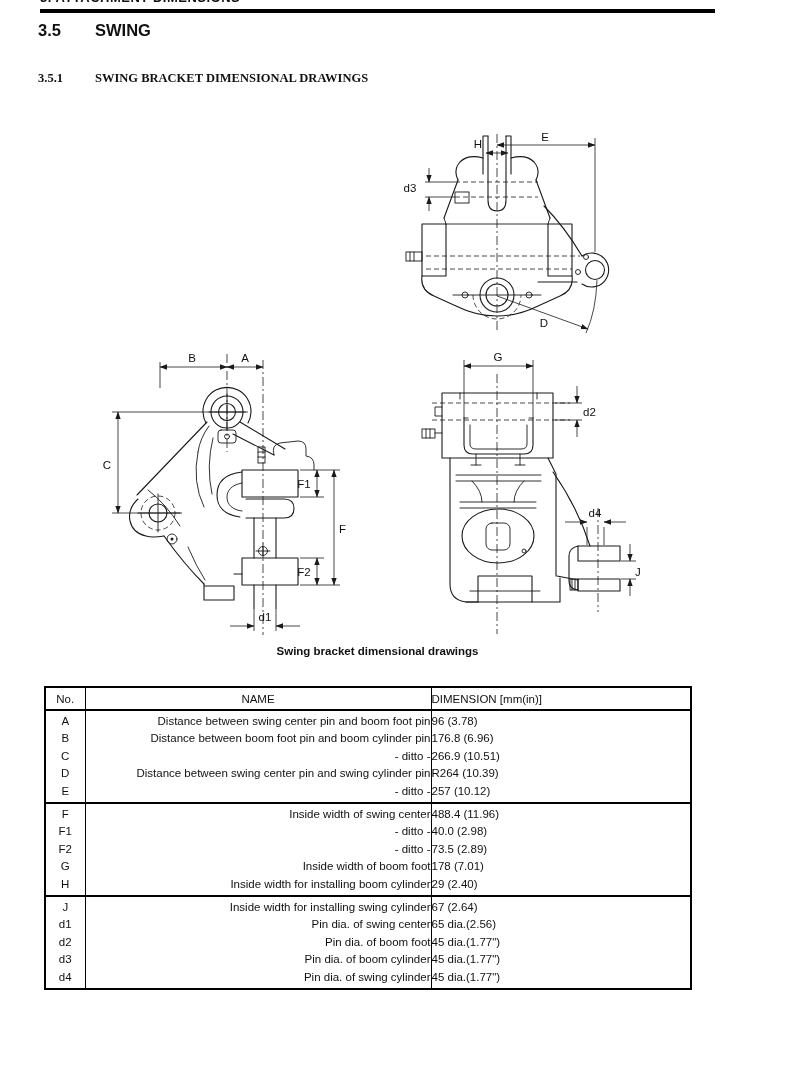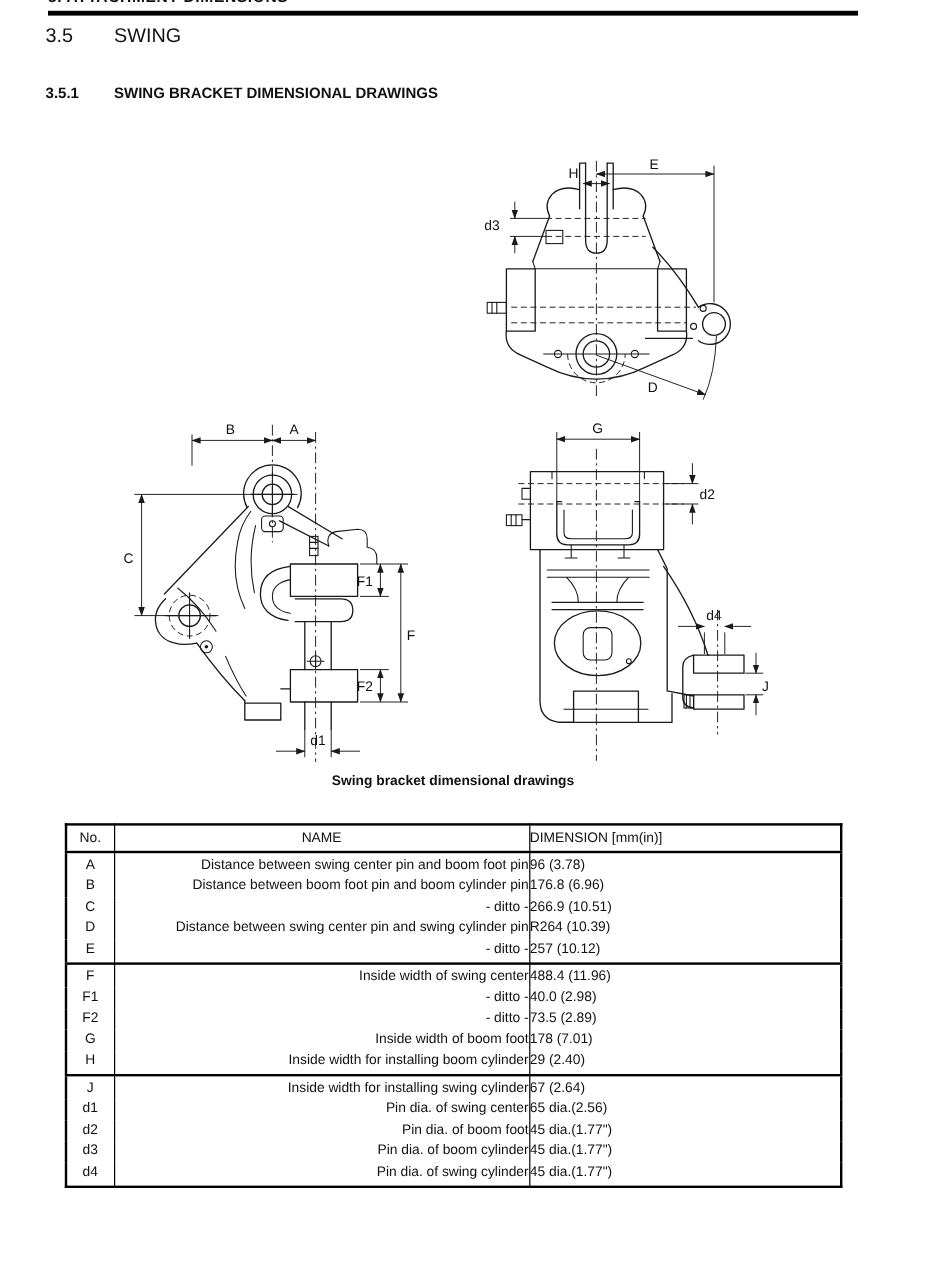--- a/index.html
+++ b/index.html
@@ -4,37 +4,37 @@
 <style>
   * { margin:0; padding:0; box-sizing:border-box; }
   body { background:#e8e8e8; font-family:"Liberation Sans", sans-serif; }
   .page { position:relative; width:787px; height:1071px; background:#fff; margin:0 auto; overflow:hidden; color:#111; }
 
   
   .runhead-clip { position:absolute; left:40px; top:0; width:420px; height:8px; overflow:hidden; }
   .runhead-clip span { display:block; margin-top:-10px; font-size:13px; font-weight:bold; letter-spacing:0.5px; }
   .head-rule { position:absolute; left:40px; top:9px; width:675px; height:4px; background:#000; }
 
-  .h1-row { position:absolute; left:38px; top:21px; font-size:16.5px; font-weight:normal; }
+  .h1-row { position:absolute; left:38px; top:21px; font-size:16.5px; font-weight:bold; }
   .h1-row .num { display:inline-block; width:57px; }
-  .h2-row { position:absolute; left:38px; top:71px; font-size:12.5px; font-weight:bold; }
+  .h2-row { position:absolute; left:38px; top:71px; font-size:12.5px; font-weight:bold;font-family:Liberation Serif, serif; }
   .h2-row .num { display:inline-block; width:57px; }
 
   svg.draw { position:absolute; overflow:visible; }
   svg.draw text { font-family:"Liberation Sans", sans-serif; font-size:11.5px; fill:#111; }
   .ol  { stroke:#1a1a1a; stroke-width:1.1; fill:none; stroke-linecap:round; stroke-linejoin:round; }
   .ol2 { stroke:#1a1a1a; stroke-width:0.9; fill:none; stroke-linecap:round; }
   .dim { stroke:#1a1a1a; stroke-width:0.8; fill:none; }
   .cl  { stroke:#1a1a1a; stroke-width:0.8; fill:none; stroke-dasharray:9 3 2 3; }
   .hid { stroke:#1a1a1a; stroke-width:0.8; fill:none; stroke-dasharray:5 3; }
   .dot { fill:#1a1a1a; stroke:none; }
 
   .caption { position:absolute; left:40px; top:645px; width:675px; text-align:center; font-size:11.5px; font-weight:bold; }
 
-  table.dims { position:absolute; left:54px; top:686px; width:646px; border-collapse:collapse; table-layout:fixed; font-size:11.5px; }
+  table.dims { position:absolute; left:44px; top:686px; width:646px; border-collapse:collapse; table-layout:fixed; font-size:11.5px; }
   table.dims { border:2px solid #000; }
   table.dims col.c1 { width:40px; } table.dims col.c2 { width:346px; } table.dims col.c3 { width:260px; }
   table.dims thead th { font-weight:normal; height:23px; text-align:center; vertical-align:middle; }
   table.dims tbody { border-top:2px solid #000; }
   table.dims td { height:17.4px; line-height:17.4px; vertical-align:middle; white-space:nowrap; overflow:hidden; }
   table.dims .b-no   { text-align:center; border-right:1px solid #000; }
   table.dims .b-name { text-align:right; padding-left:8px; border-right:1px solid #000; }
   table.dims .b-dim  { text-align:left; }
   table.dims tbody tr:first-child td { padding-top:2px; }
   table.dims tbody tr:last-child td  { padding-bottom:2px; }

